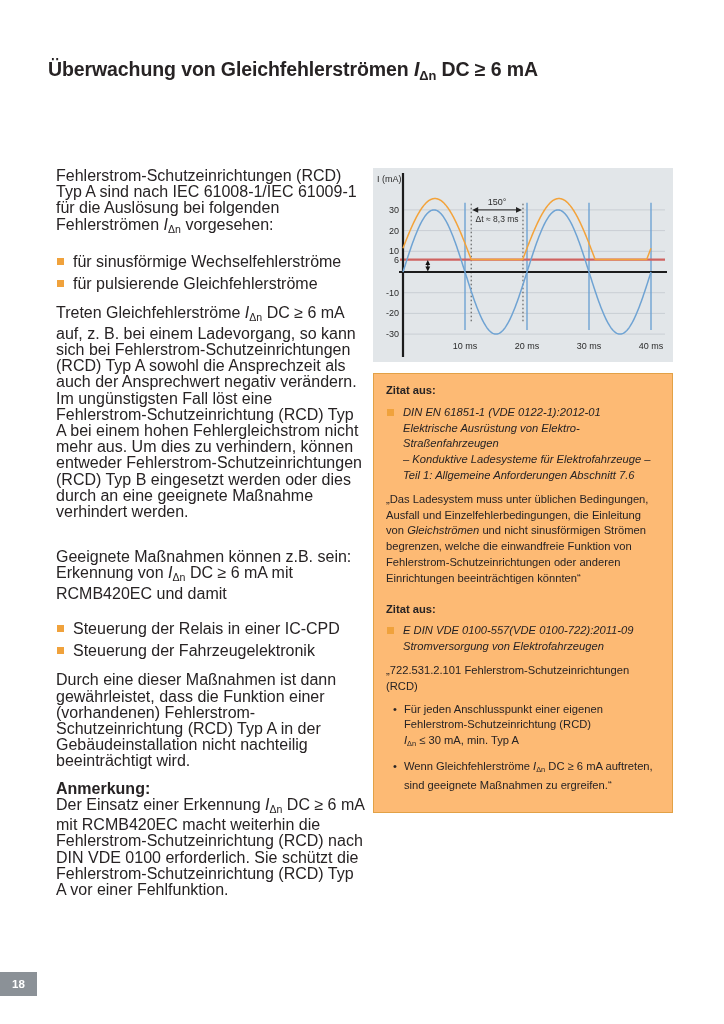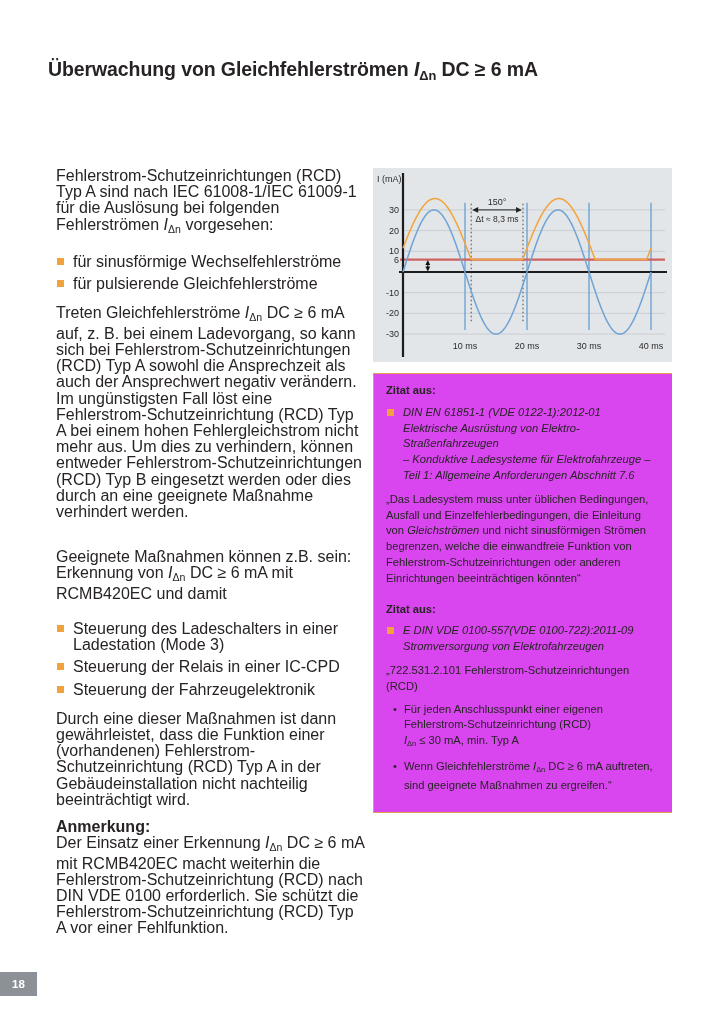--- a/index.html
+++ b/index.html
@@ -1,33 +1,33 @@
 <!DOCTYPE html>
 <html lang="de"><head>
 <meta charset="utf-8">
 <title>Seite 18</title>
 <style>
   html,body{margin:0;padding:0;background:#ffffff;}
-  .page{position:relative;width:672px;height:1024px;background:#ffffff;overflow:hidden;
+  .page{position:relative;width:724px;height:1024px;background:#ffffff;overflow:hidden;
         font-family:"Liberation Sans",sans-serif;color:#272324;}
   .title{position:absolute;left:48px;top:45px;width:640px;font-size:19.5px;font-weight:700;letter-spacing:-0.1px;}
   .seg-i{font-style:italic;}
   .seg-bi{font-style:italic;font-weight:400;}
   .seg-sub{font-size:0.66em;vertical-align:-0.3em;}
   .left-col{position:absolute;left:56px;top:168px;width:309px;font-size:16px;line-height:16.2px;}
   .left-col p{margin:0 0 17px 0;}
   .left-col p.tight{margin-bottom:0;}
   ul.sq{list-style:none;margin:0 0 13px 0;padding:0;}
   ul.sq li{display:flex;margin:0 0 6px 0;}
   .sq-bullet{width:7px;height:7px;background:#f0a23c;margin:4px 9px 0 1px;flex:0 0 7px;}
   .note-h{font-weight:700;margin:0 !important;}
   .right-col{position:absolute;left:373px;top:168px;width:300px;}
   .chart-panel{width:300px;height:194px;background:#e2e6e9;}
   .quote-box{margin-top:11px;width:300px;box-sizing:border-box;border:1px solid #e2a146;
-             background:#d946ef;padding:9px 12px 11px 12px;font-size:11.2px;line-height:15.8px;}
+             background:#fdba74;padding:9px 12px 11px 12px;font-size:11.2px;line-height:15.8px;}
   .qb-heading{font-weight:700;margin:0 0 6px 0;}
   .qb-source{display:flex;margin:0 0 8px 0;}
   .prewrap{white-space:pre-line;}
   .qb-body{margin:0;}
   .qb-sect2{margin-top:15px;}
   ul.qb-sub{list-style:none;margin:7px 0 0 0;padding:0 0 0 7px;}
   ul.qb-sub li{display:flex;margin:0 0 7px 0;}
   .dot{margin:0 7px 0 0;flex:0 0 auto;}
   .page-num{position:absolute;left:0;top:972px;width:37px;height:24px;background:#8b9197;
             color:#ffffff;font-weight:700;font-size:11.5px;display:flex;align-items:center;justify-content:center;}
@@ -51,24 +51,20 @@
         <span class="sq-bullet"></span>
         <span>für pulsierende Gleichfehlerströme</span>
       </li>
     </ul>
 
     <p style="margin-bottom:29px;"><span>Treten Gleichfehlerströme </span><span class="seg-i">I</span><span class="seg-sub">Δn</span><span> DC ≥ 6 mA auf, z. B. bei einem Ladevorgang, so kann sich bei Fehlerstrom-Schutzeinrichtungen (RCD) Typ A sowohl die Ansprechzeit als auch der Ansprechwert negativ verändern. Im ungünstigsten Fall löst eine Fehlerstrom-Schutzeinrichtung (RCD) Typ A bei einem hohen Fehlergleichstrom nicht mehr aus. Um dies zu verhindern, können entweder Fehlerstrom-Schutzeinrichtungen (RCD) Typ B eingesetzt werden oder dies durch an eine geeignete Maßnahme verhindert werden.</span></p>
 
     <p style="margin-bottom:19px;"><span>Geeignete Maßnahmen können z.B. sein: Erkennung von </span><span class="seg-i">I</span><span class="seg-sub">Δn</span><span> DC ≥ 6 mA mit RCMB420EC und damit</span></p>
 
     <ul class="sq">
-      <li>
-        <span class="sq-bullet"></span>
-        <span>Steuerung des Ladeschalters in einer Ladestation (Mode 3)</span>
-      </li>
       <li>
         <span class="sq-bullet"></span>
         <span>Steuerung der Relais in einer IC-CPD</span>
       </li>
       <li>
         <span class="sq-bullet"></span>
         <span>Steuerung der Fahrzeugelektronik</span>
       </li>
     </ul>
 

